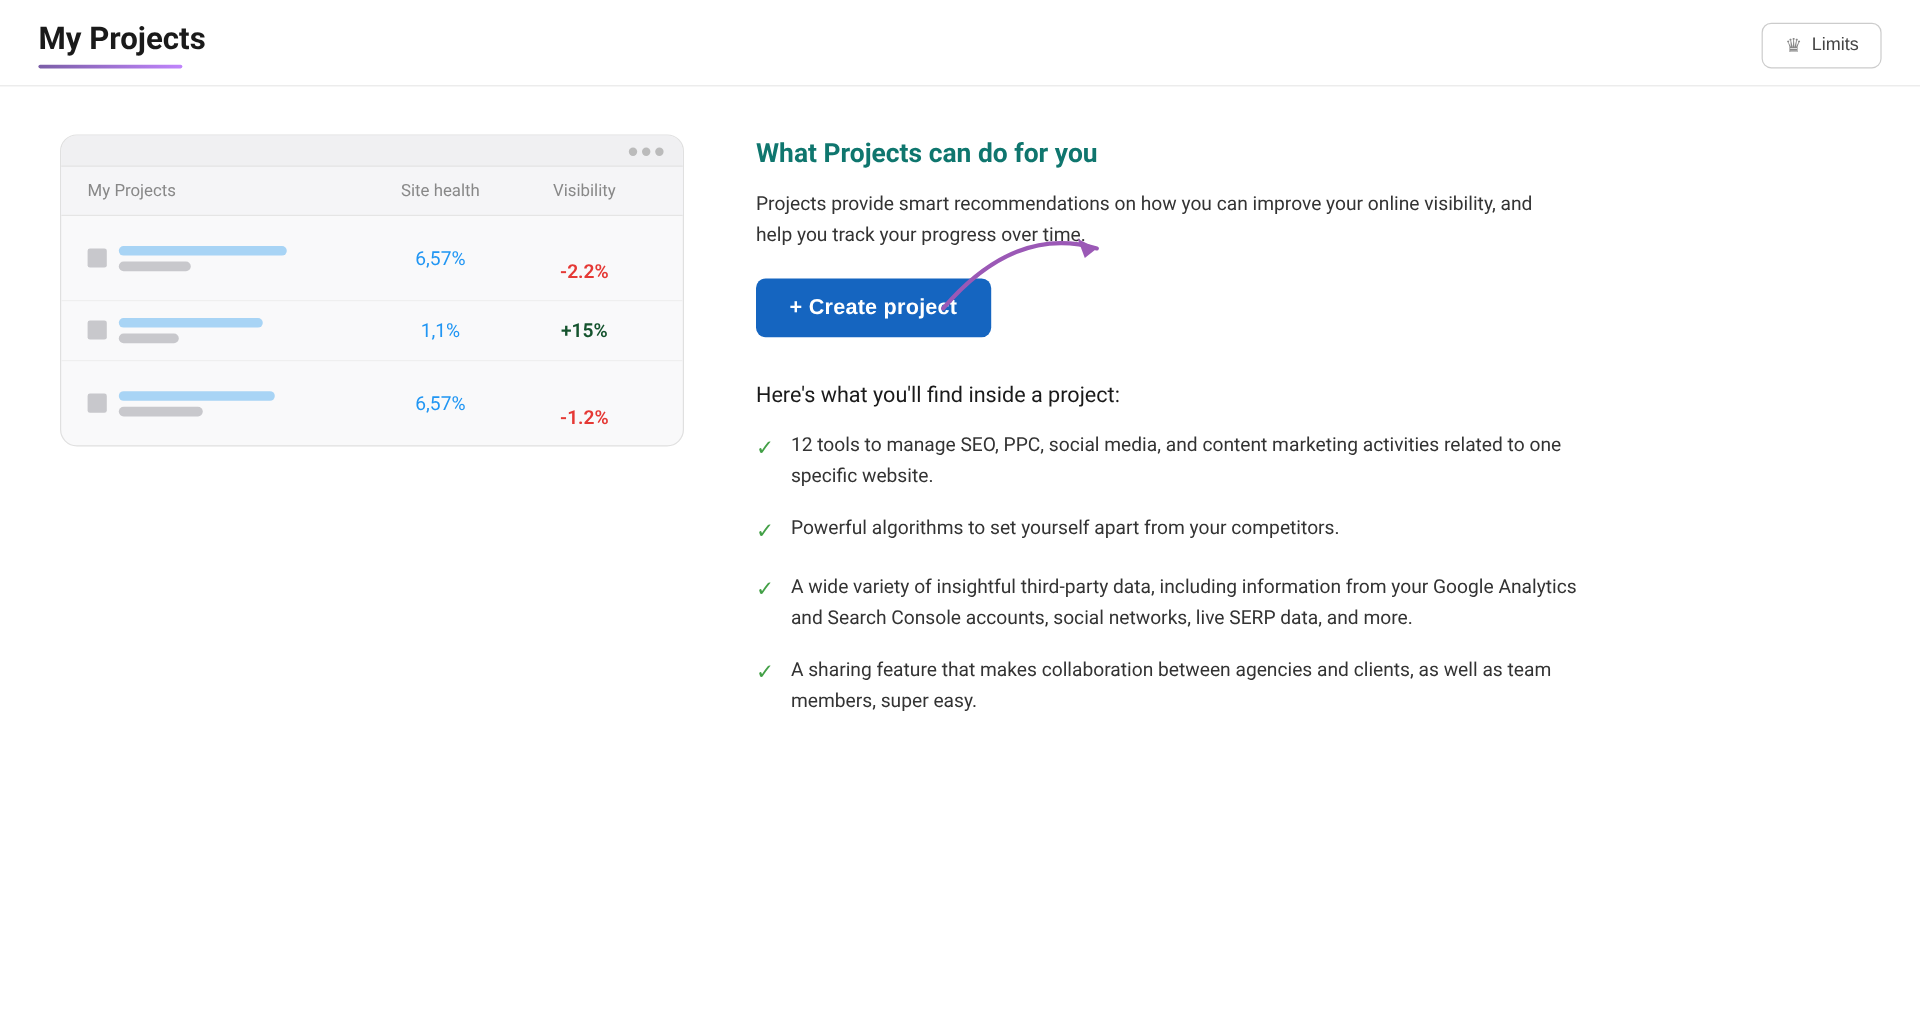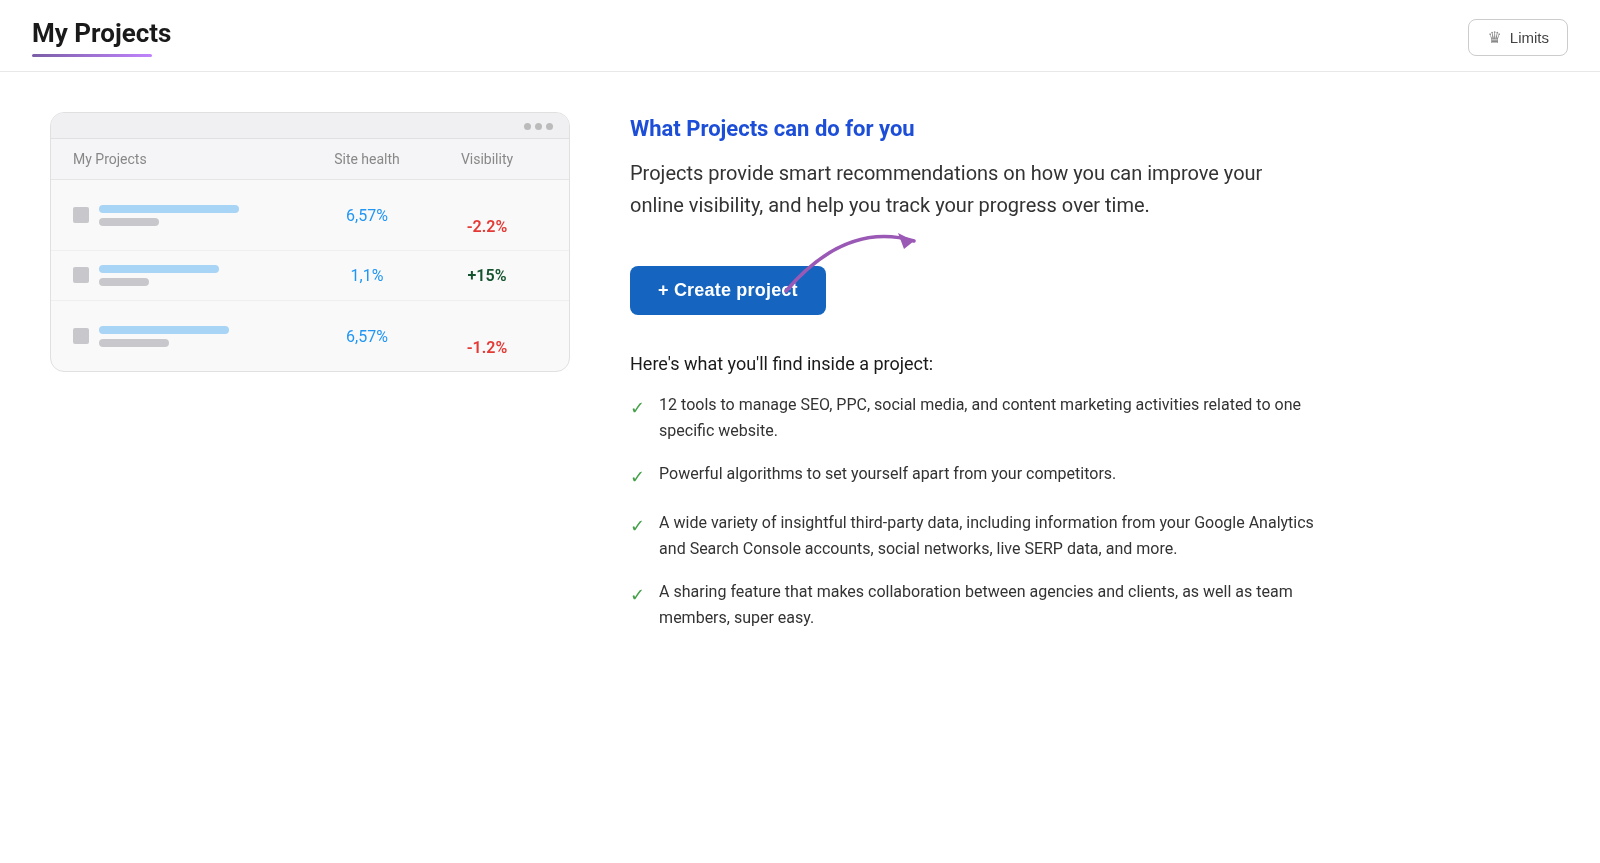--- a/index.html
+++ b/index.html
@@ -175,29 +175,29 @@
 
     
     .description-panel {
       flex: 1;
       padding-top: 4px;
     }
 
     .desc-heading {
       font-size: 22px;
       font-weight: 700;
-      color: #1d4ed8;
+      color: #0f766e;
       margin-bottom: 16px;
     }
 
     .desc-intro {
-      font-size: 20px;
+      font-size: 16px;
       color: #333;
       line-height: 1.6;
-      margin-bottom: 45px;
+      margin-bottom: 24px;
       max-width: 680px;
     }
 
     .create-btn-wrap {
       position: relative;
       display: inline-block;
       margin-bottom: 38px;
     }
 
     .create-btn {

